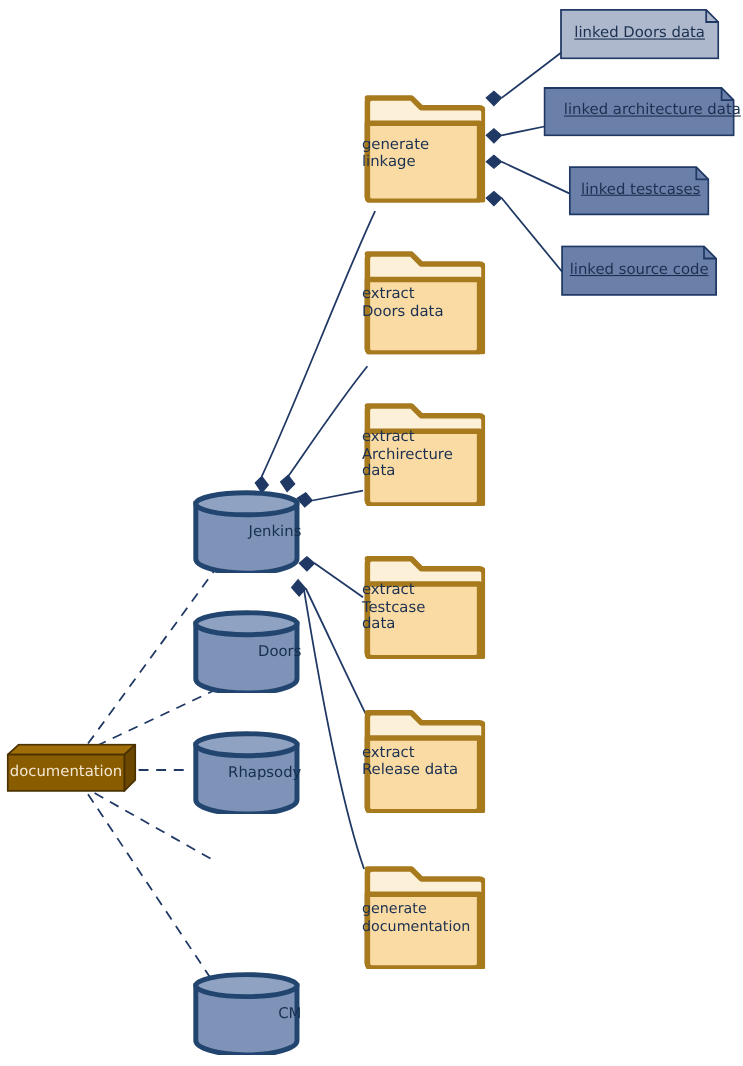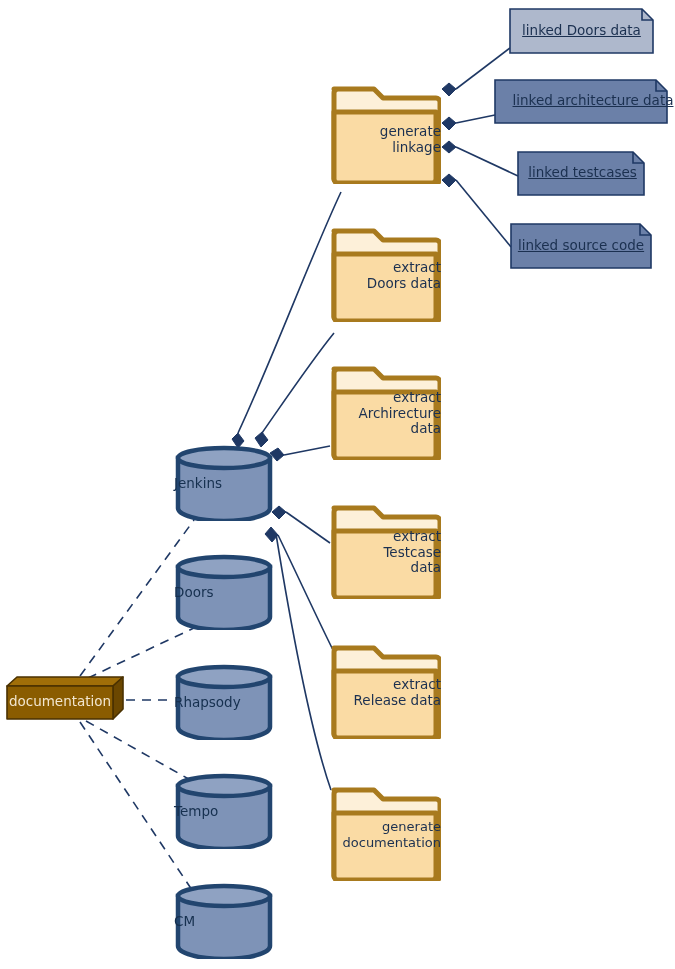--- a/index.html
+++ b/index.html
@@ -32,21 +32,21 @@
   }
   .folder .f-svg {
     position: absolute;
     left: 0;
     top: 0;
   }
   .folder .f-label {
     position: absolute;
     left: 0;
     right: 0;
-    text-align: right;
+    text-align: left;
     color: #1b3050;
     font-size: 13.5px;
     line-height: 15.5px;
     white-space: pre-line;
   }
 
   
   .note {
     position: absolute;
   }
@@ -72,21 +72,21 @@
   }
   .db .d-svg {
     position: absolute;
     left: 0;
     top: 0;
   }
   .db .d-label {
     position: absolute;
     left: 0;
     right: 0;
-    text-align: left;
+    text-align: right;
     color: #16304f;
     font-size: 13.5px;
     line-height: 15px;
   }
 
   
   .node3d {
     position: absolute;
   }
   .node3d .b-svg {
@@ -250,27 +250,20 @@
   </div>
 
   <div class="db" style="left:174px; top:664px; width:100px; height:76px;">
     <svg class="d-svg" width="100" height="76" viewBox="0 0 100 76">
       <path d="M4,13 v50 a46,13 0 0 0 92,0 v-50 z" fill="#7e93b7" stroke="#22456f" stroke-width="4.5"></path>
       <ellipse cx="50" cy="13" rx="46" ry="10" fill="#8fa2c2" stroke="#22456f" stroke-width="4.5"></ellipse>
     </svg>
     <div class="d-label" style="top:31px;">Rhapsody</div>
   </div>
 
-  <div class="db" style="left:174px; top:773px; width:100px; height:76px;">
-    <svg class="d-svg" width="100" height="76" viewBox="0 0 100 76">
-      <path d="M4,13 v50 a46,13 0 0 0 92,0 v-50 z" fill="#7e93b7" stroke="#22456f" stroke-width="4.5"></path>
-      <ellipse cx="50" cy="13" rx="46" ry="10" fill="#8fa2c2" stroke="#22456f" stroke-width="4.5"></ellipse>
-    </svg>
-    <div class="d-label" style="top:31px;">Tempo</div>
-  </div>
 
   <div class="db" style="left:174px; top:883px; width:100px; height:76px;">
     <svg class="d-svg" width="100" height="76" viewBox="0 0 100 76">
       <path d="M4,13 v50 a46,13 0 0 0 92,0 v-50 z" fill="#7e93b7" stroke="#22456f" stroke-width="4.5"></path>
       <ellipse cx="50" cy="13" rx="46" ry="10" fill="#8fa2c2" stroke="#22456f" stroke-width="4.5"></ellipse>
     </svg>
     <div class="d-label" style="top:31px;">CM</div>
   </div>
 
   <div class="node3d" style="left:6px; top:676px; width:118px; height:44px;">

